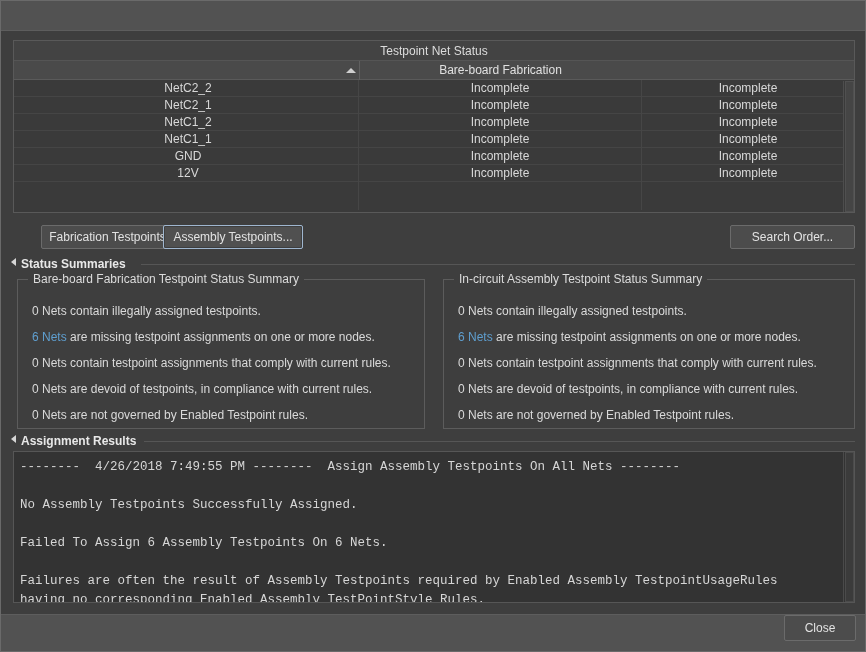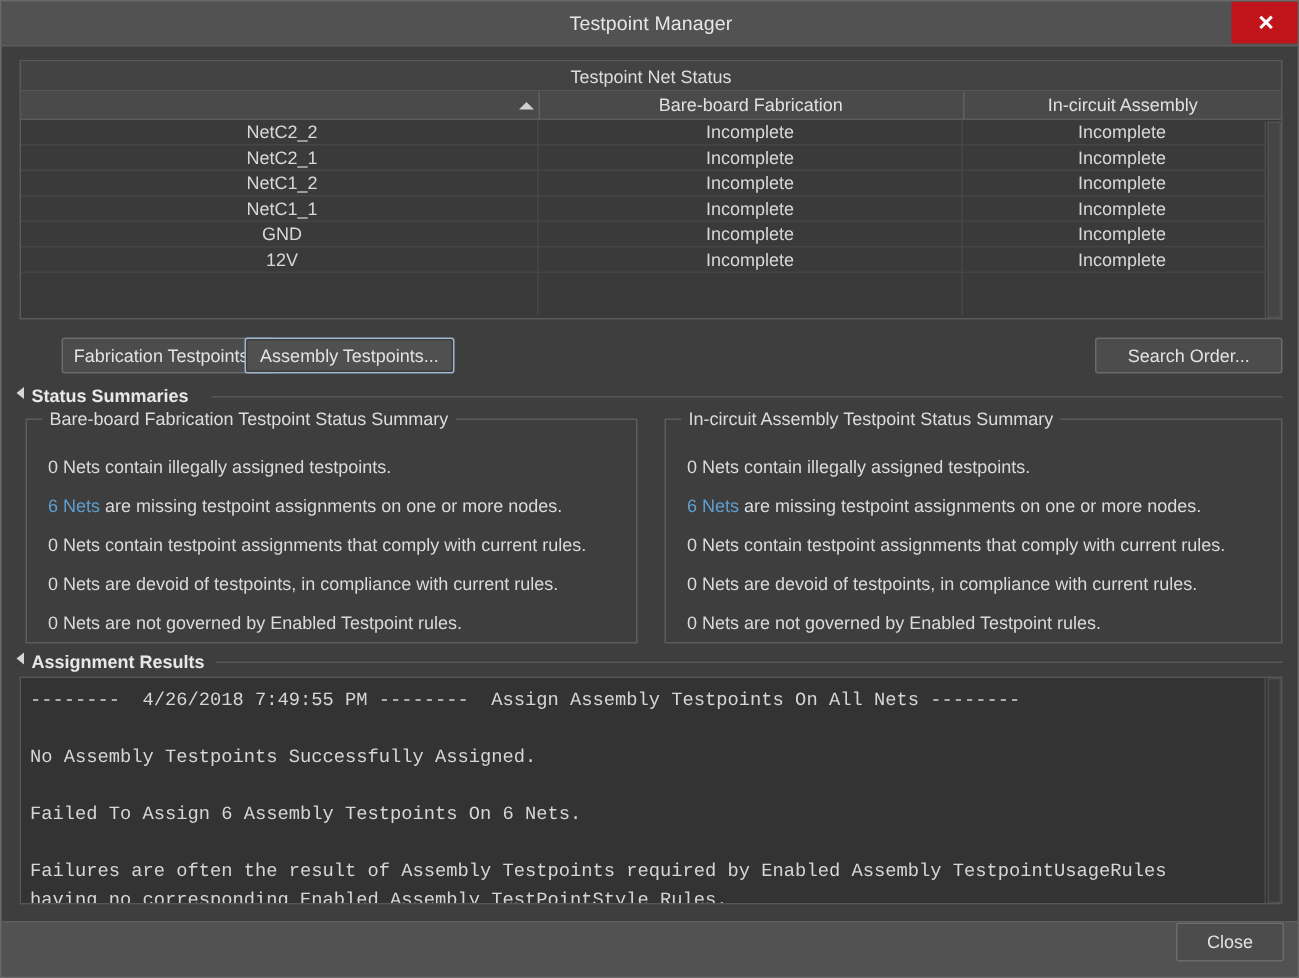--- a/index.html
+++ b/index.html
@@ -310,34 +310,29 @@
     border-top: 1px solid #5d5d5d;
     box-sizing: border-box;
   }
   .footer .btn { top: 6px; }
 </style>
 </head>
 <body>
 
 <div id="app">
 
-  <div class="titlebar">
-    <div class="titlebar-text">Testpoint Manager</div>
-    <div class="close-x">✕</div>
-  </div>
 
   <div class="dialog-body">
 
     <div class="grid-wrap">
       <div class="grid-caption">Testpoint Net Status</div>
 
       <div class="grid-head">
         <div class="sort-arrow"></div>
         <div class="hcell hc-fab">Bare-board Fabrication</div>
-        <div class="hcell hc-asm">In-circuit Assembly</div>
       </div>
 
       <div class="grid-rows" id="grid-rows">
           <div class="grid-row">
             <div class="cell c-net">NetC2_2</div>
             <div class="cell c-fab">Incomplete</div>
             <div class="cell c-asm">Incomplete</div>
           </div>
           <div class="grid-row">
             <div class="cell c-net">NetC2_1</div>

